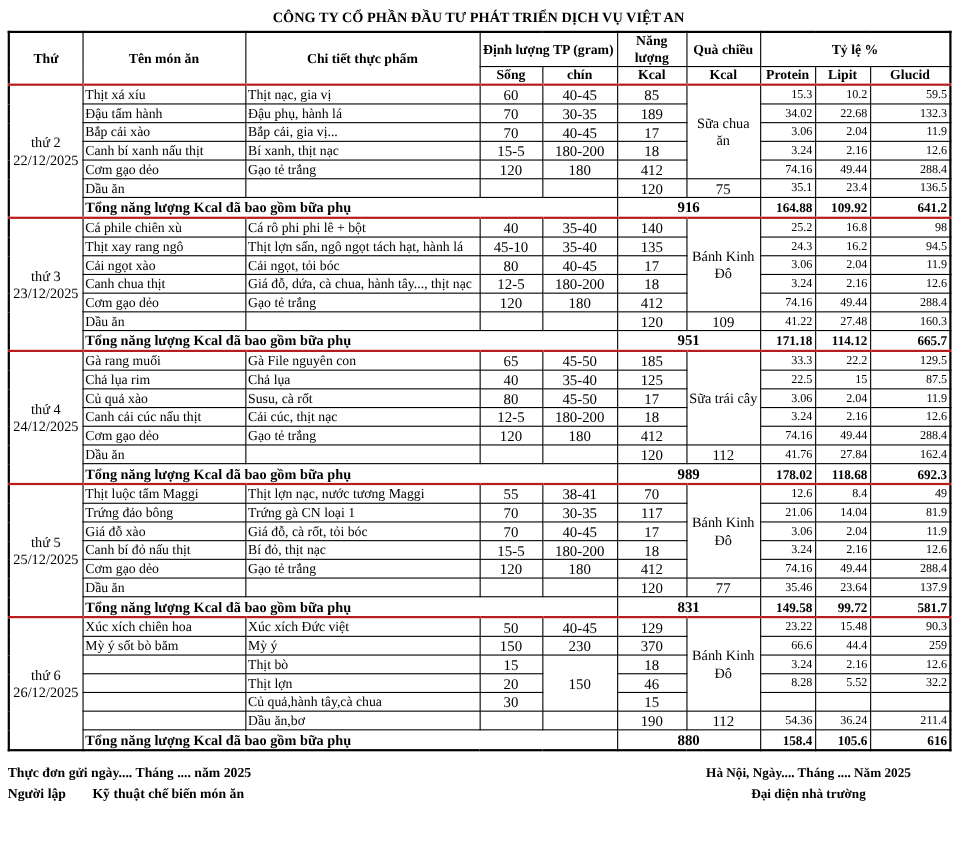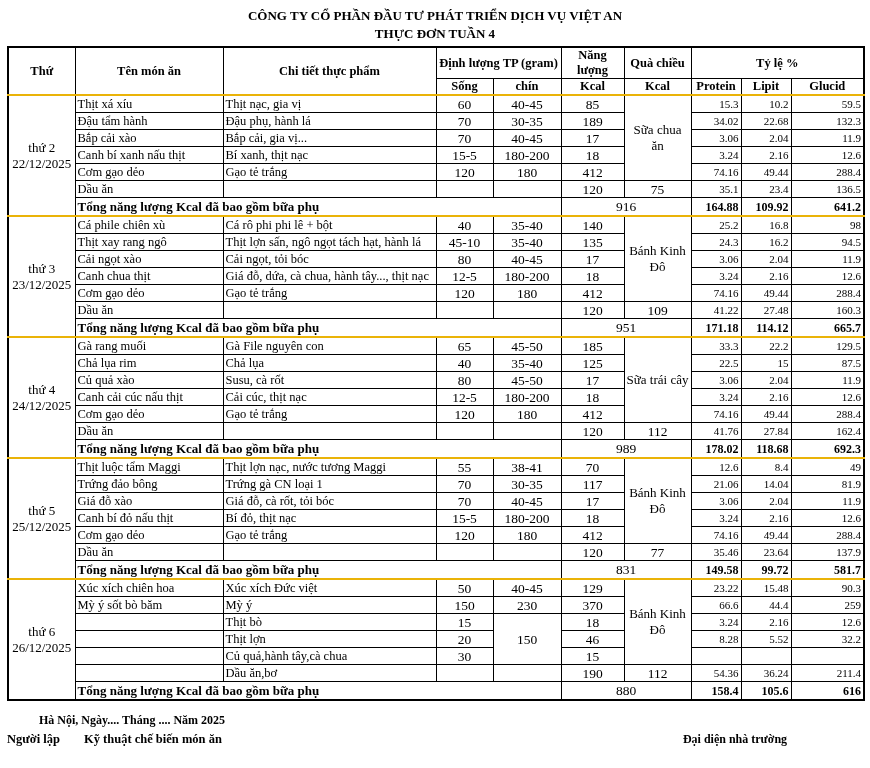--- a/index.html
+++ b/index.html
@@ -22,48 +22,47 @@
     padding:0 2px;
     overflow:hidden;
     vertical-align:middle;
   }
   thead th{
     font-size:12.5px;font-weight:bold;text-align:center;
     height:17px;line-height:15px;
   }
   thead tr:last-child th{height:15px;}
   tbody td{height:16px;}
-  tr.day-start td{border-top:2px solid #eab308;}
+  tr.day-start td{border-top:2px solid #b91c1c;}
   .txt{font-size:12.5px;text-align:left;white-space:nowrap;line-height:15px;}
   .num{font-size:13.5px;text-align:center;white-space:nowrap;line-height:15px;}
   .pct{font-size:11px;text-align:right;white-space:nowrap;line-height:14px;}
   .snack{font-size:13px;text-align:center;line-height:16px;}
   .day-cell{
     font-size:13px;text-align:center;line-height:16px;
     word-break:break-all;
   }
   tr.total-row td{height:17px;}
   .total-label{font-size:13px;font-weight:bold;text-align:left;white-space:nowrap;}
-  .total-kcal{font-size:13.5px;font-weight:normal;text-align:center;}
+  .total-kcal{font-size:13.5px;font-weight:bold;text-align:center;}
   .pct.total{font-size:12px;font-weight:bold;}
   .footer{margin:10px 10px 0 7px;}
   .note{font-size:12px;font-weight:bold;font-style:italic;line-height:17px;}
   .sign-row{display:flex;justify-content:space-between;align-items:flex-start;line-height:19px;}
   .sign-left{font-size:12.5px;font-weight:bold;}
   .sign-right{font-size:12px;font-weight:bold;width:250px;text-align:center;}
   .gap-label{display:inline-block;margin-right:24px;}
 </style>
 </head>
 <body>
 
 <div class="doc">
 
   <div class="titles">
     <div class="title-line">CÔNG TY CỔ PHẦN ĐẦU TƯ PHÁT TRIỂN DỊCH VỤ VIỆT AN</div>
-    <div class="title-line">THỰC ĐƠN TUẦN 4</div>
   </div>
 
   <table class="menu">
     <colgroup>
       <col style="width:67px">
         <col style="width:148px">
         <col style="width:213px">
       <col style="width:57px">
         <col style="width:68px">
         <col style="width:63px">
@@ -454,20 +453,21 @@
           <td class="total-kcal" colspan="2">880</td>
           <td class="pct total">158.4</td>
           <td class="pct total">105.6</td>
           <td class="pct total">616</td>
         </tr>
       </tbody>
   </table>
 
   <div class="footer">
     <div class="sign-row">
+      <div class="sign-left">Thực đơn gửi ngày.... Tháng .... năm 2025</div>
       <div class="sign-right">Hà Nội, Ngày.... Tháng .... Năm 2025</div>
     </div>
     <div class="sign-row">
       <div class="sign-left">
         <span class="gap-label">Người lập</span><span>Kỹ thuật chế biến món ăn</span>
       </div>
       <div class="sign-right">Đại diện nhà trường</div>
     </div>
   </div>
 

